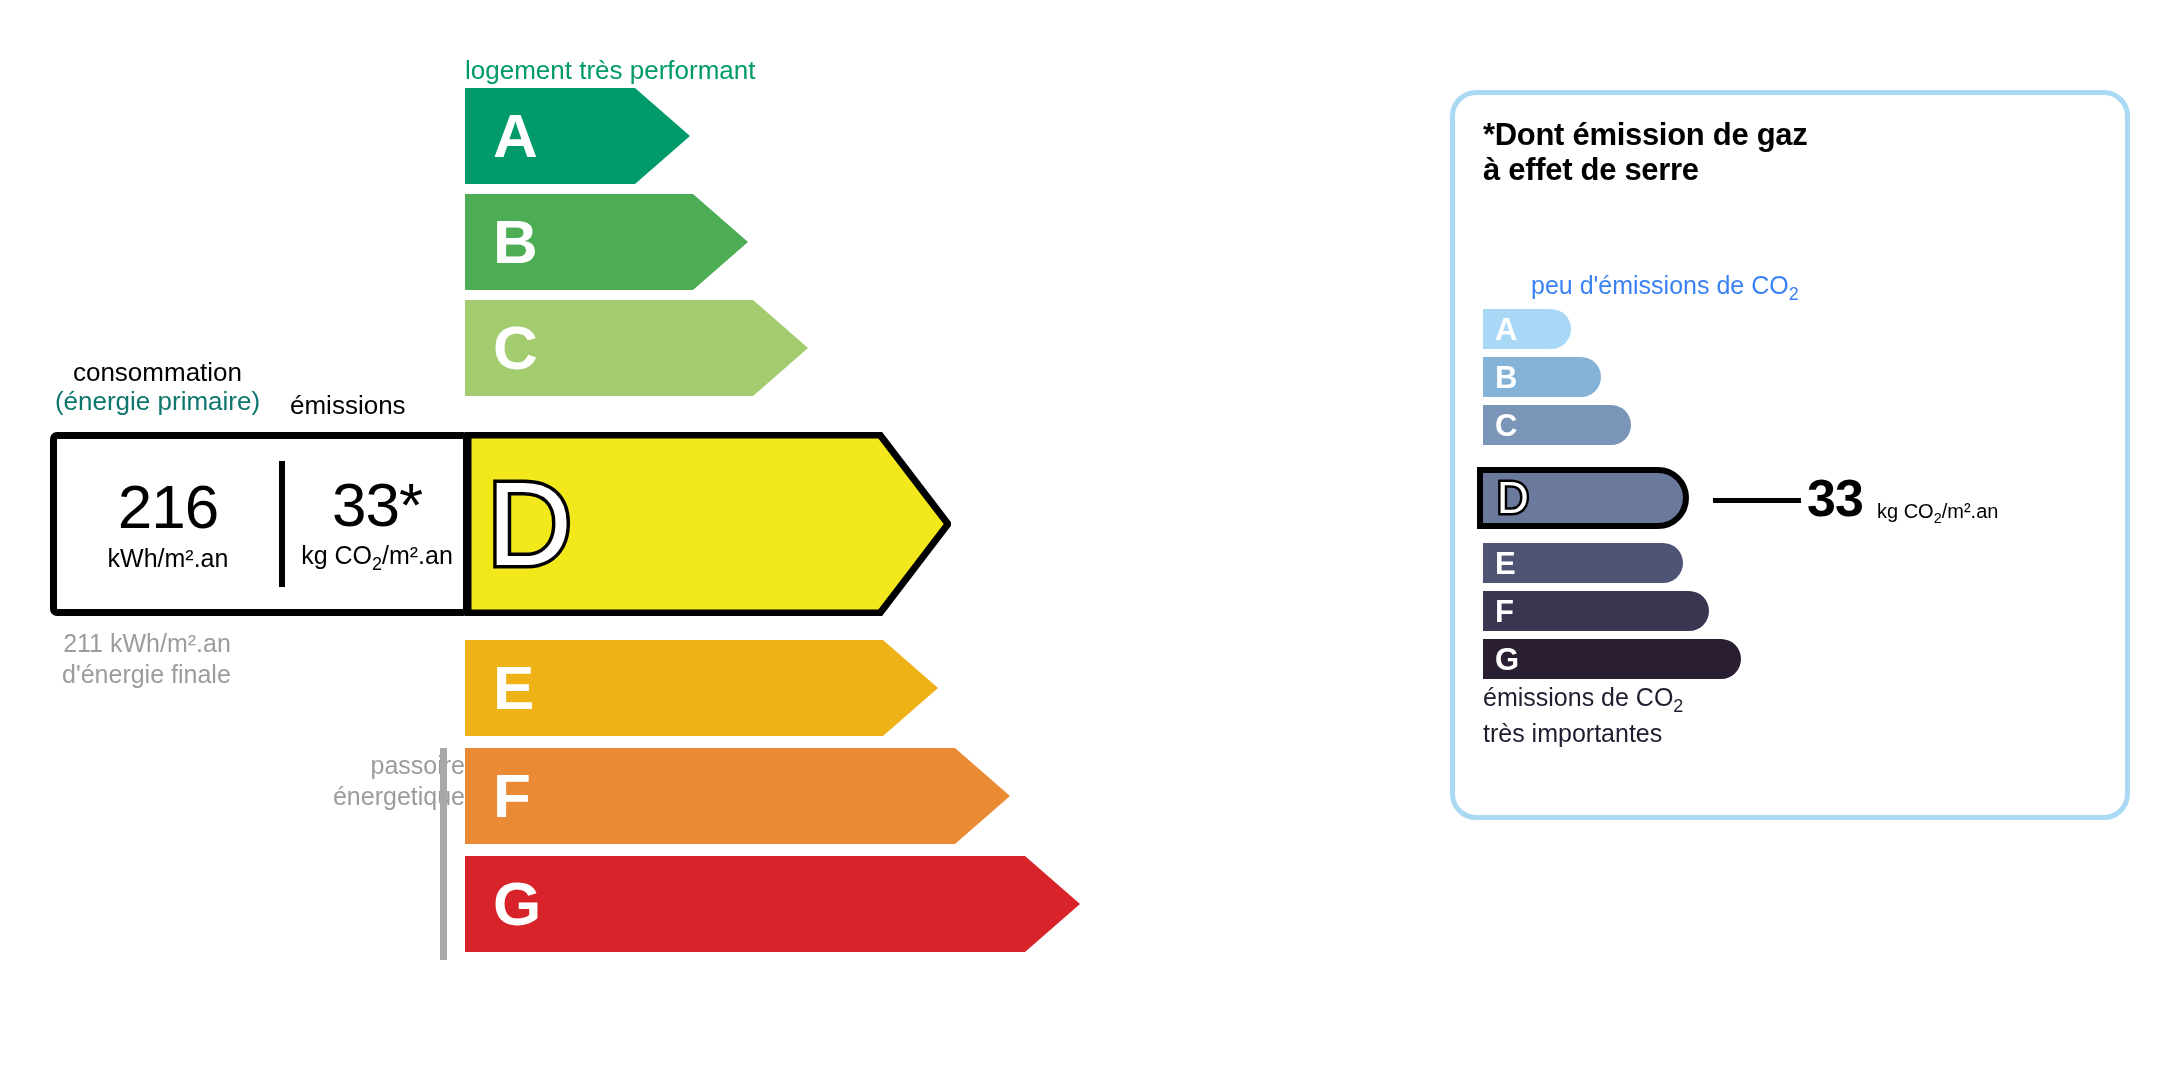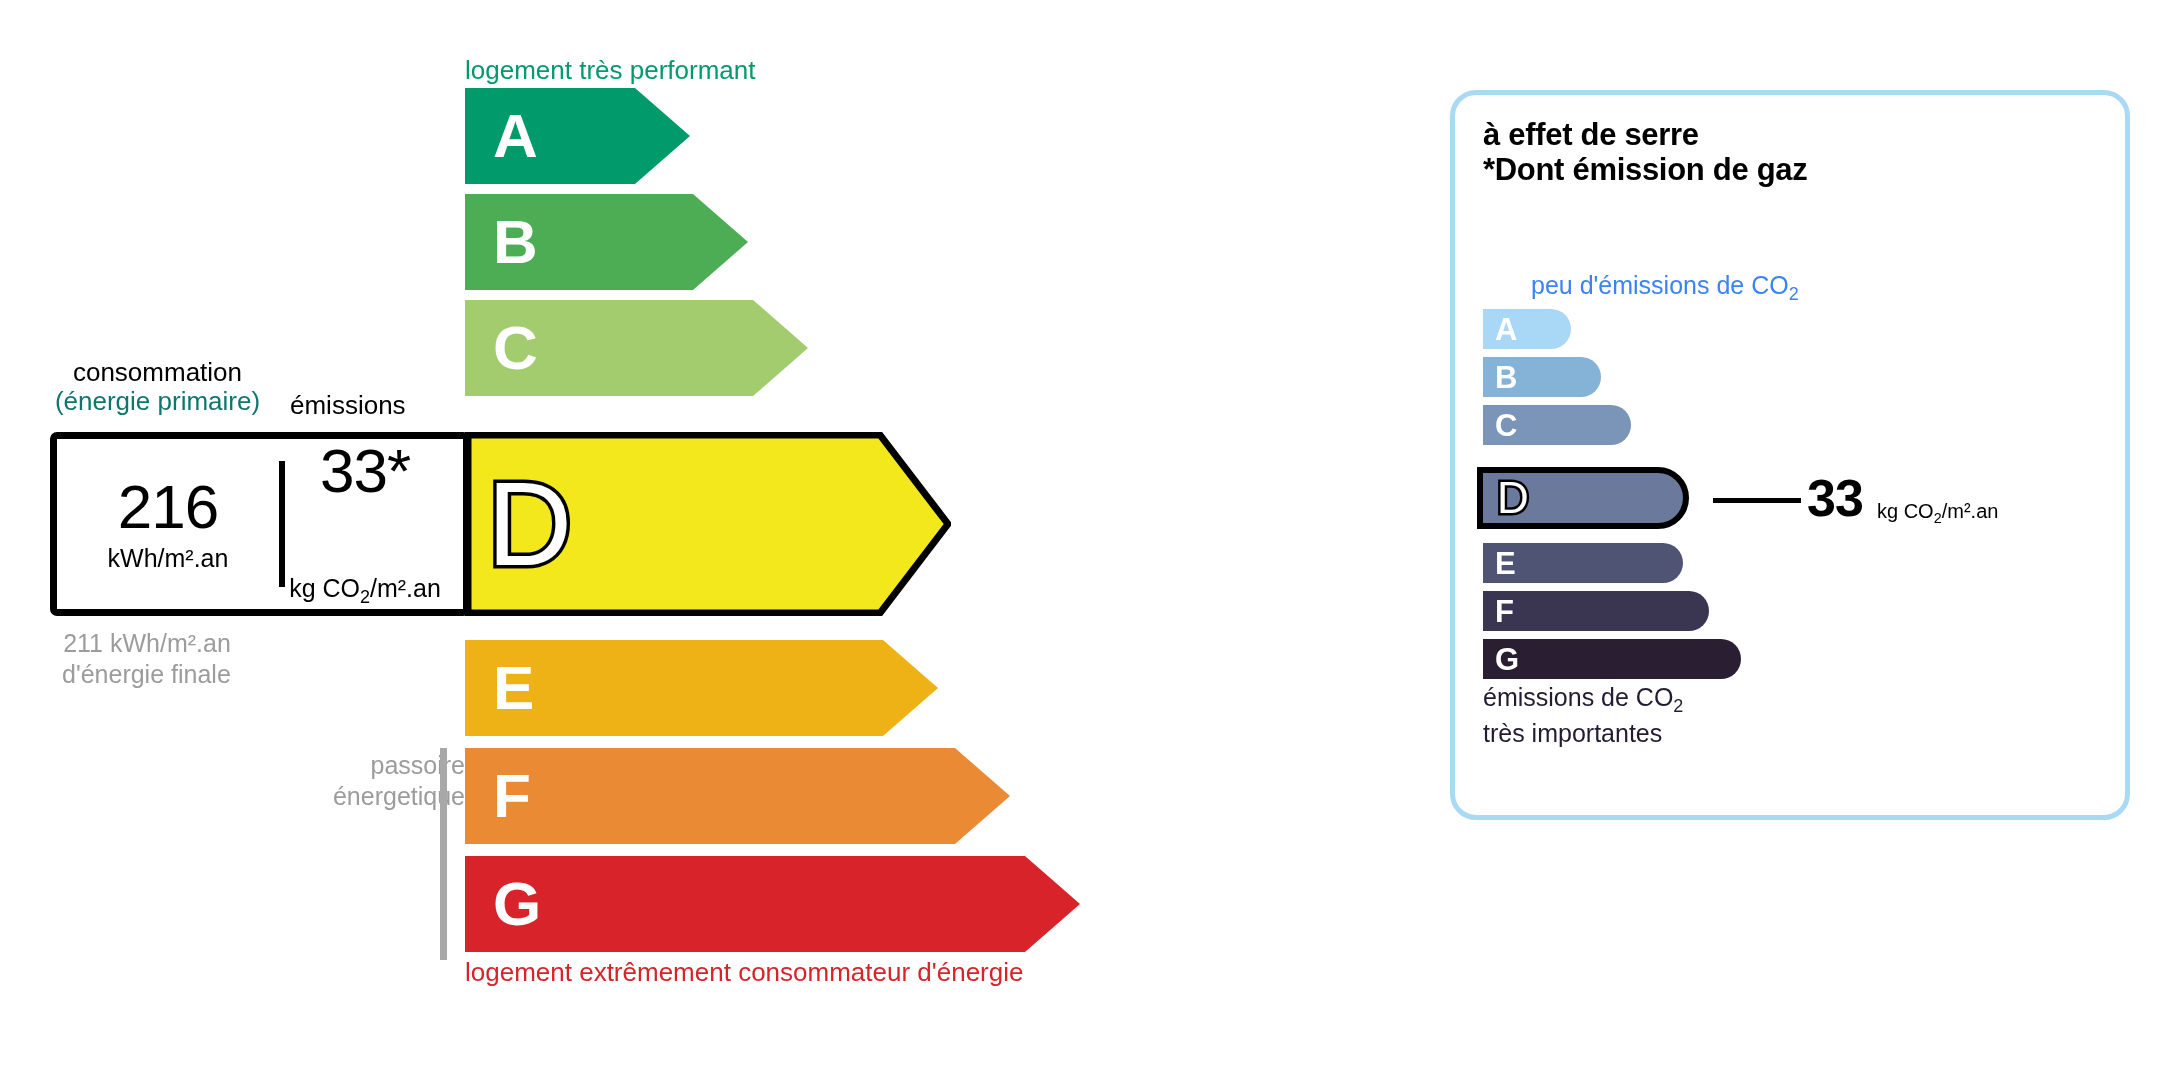--- a/index.html
+++ b/index.html
@@ -89,21 +89,21 @@
   .vb-cell {
     position: absolute;
     top: 0;
     height: 100%;
     display: flex;
     flex-direction: column;
     align-items: center;
     justify-content: center;
   }
   .vb-cell.left  { left: 0px;   width: 222px; }
-  .vb-cell.right { left: 218px; width: 180px; justify-content: space-between; }
+  .vb-cell.right { left: 230px; width: 180px; }
   .vb-num {
     font-size: 62px;
     font-weight: 500;
     color: #000;
     line-height: 1.02;
     letter-spacing: -1px;
   }
   .vb-unit {
     font-size: 25px;
     color: #000;
@@ -347,28 +347,27 @@
     <div>211 kWh/m².an</div>
     <div>d'énergie finale</div>
   </div>
 
   <div id="passoire-wrap">
     <div>passoire</div>
     <div>énergetique</div>
   </div>
   <div id="passoire-bar"></div>
 
-  <div id="bottom-caption">logement extrêmement consommateur d'énergie</div>
 </div>
 
 <div id="co2-root">
 
   <div id="co2-title">
+    <div>*Dont émission de gaz</div>
     <div>à effet de serre</div>
-    <div>*Dont émission de gaz</div>
   </div>
 
   <div id="co2-top-caption"><span>peu d'émissions de CO</span><sub>2</sub></div>
 
   <div class="co2-row" style="top:214px;width:88px;">
     <div class="co2-pill" style="background:#A8D8F5;">
       <span class="co2-letter">A</span>
     </div>
   </div>
   <div class="co2-row" style="top:262px;width:118px;">

